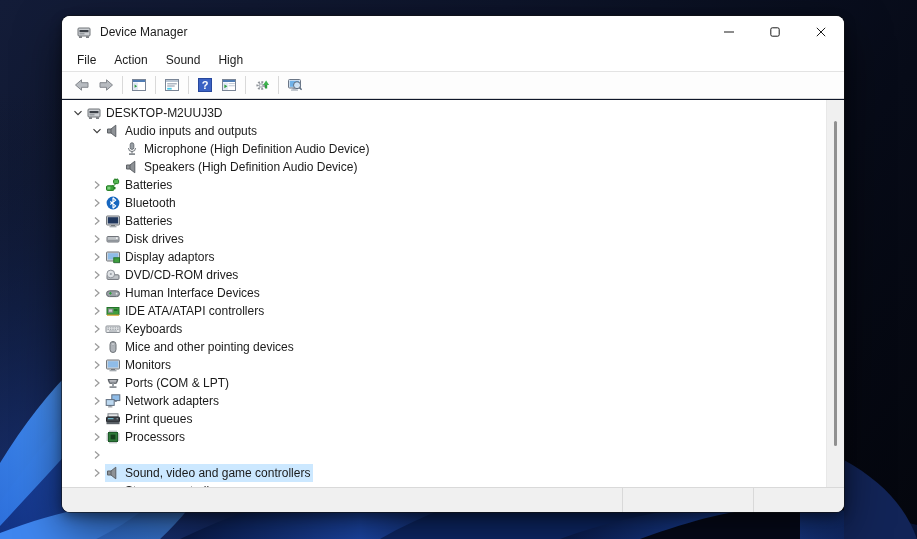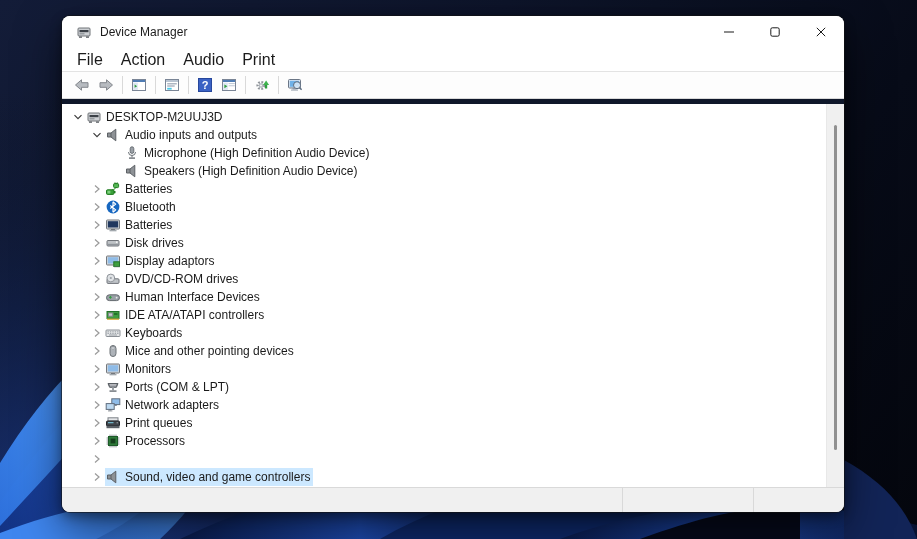--- a/index.html
+++ b/index.html
@@ -12,28 +12,28 @@
     border-radius:8px;box-shadow:0 0 0 1px rgba(20,20,20,.55),0 18px 45px rgba(0,0,0,.55),0 4px 12px rgba(0,0,0,.4);
     display:flex;flex-direction:column;overflow:hidden;}
   
   .titlebar{height:32px;display:flex;align-items:center;background:#fff;flex:0 0 auto;}
   .app-icon{margin-left:14px;width:16px;height:16px;flex:0 0 auto;display:flex;}
   .title-text{margin-left:8px;font-size:12px;color:#1b1b1b;white-space:nowrap;}
   .win-controls{margin-left:auto;display:flex;height:100%;}
   .win-btn{width:46px;height:100%;display:flex;align-items:center;justify-content:center;background:transparent;border:none;padding:0;}
   
   .menubar{height:23px;display:flex;align-items:center;padding-left:6px;background:#fff;flex:0 0 auto;}
-  .menu-item{font-size:16px;color:#1b1b1b;padding:3px 9px;white-space:nowrap;}
+  .menu-item{font-size:12px;color:#1b1b1b;padding:3px 9px;white-space:nowrap;}
   
   .toolbar{height:28px;box-sizing:border-box;border-top:1px solid #e3e3e3;border-bottom:1px solid #d9d9d9;
     display:flex;align-items:center;padding-left:8px;background:#fdfdfd;flex:0 0 auto;}
   .tb-btn{width:24px;height:22px;display:flex;align-items:center;justify-content:center;background:transparent;border:none;padding:0;}
   .tb-sep{width:1px;height:18px;background:#d9d9d9;margin:0 4px;flex:0 0 auto;}
   
-  .content{position:relative;flex:1 1 auto;background:#fff;overflow:hidden;border-top:5px solid #0f172a;}
+  .content{position:relative;flex:1 1 auto;background:#fff;overflow:hidden;border-top:1px solid #0f172a;}
   .tree{position:absolute;left:0;top:0;right:17px;bottom:0;overflow:hidden;padding-top:4px;}
   .tree-row{height:18px;display:flex;align-items:center;font-size:12px;color:#1a1a1a;white-space:nowrap;}
   .chev{width:16px;height:16px;flex:0 0 auto;display:flex;align-items:center;justify-content:center;}
   .ticon{width:16px;height:16px;flex:0 0 auto;display:flex;align-items:center;justify-content:center;}
   .tlabel{margin-left:3px;padding:1px 3px 2px 1px;}
   .row-inner{display:flex;align-items:center;height:100%;}
   .tree-row.selected .row-inner{background:#cce8ff;}
   
   .scroll-track{position:absolute;top:0;right:0;bottom:0;width:17px;background:#f0f0f0;border-left:1px solid #e8e8e8;}
   .scroll-thumb{position:absolute;top:21px;left:7px;width:3px;height:325px;background:#909090;border-radius:2px;}
@@ -109,22 +109,22 @@
           <svg width="10" height="10" viewBox="0 0 10 10">
               <path d="M0.8 0.8 L9.2 9.2 M9.2 0.8 L0.8 9.2" stroke="#1a1a1a" fill="none"></path>
             </svg>
         </button>
       </div>
     </div>
 
     <div class="menubar" id="menubar">
         <span class="menu-item">File</span>
         <span class="menu-item">Action</span>
-        <span class="menu-item">Audio</span>
-        <span class="menu-item">Print</span>
+        <span class="menu-item">Sound</span>
+        <span class="menu-item">High</span>
       </div>
 
     <div class="toolbar" id="toolbar">
         <button class="tb-btn">
           <span style="display: flex;">
             <svg width="16" height="16" viewBox="0 0 16 16">
               <path d="M1.5 8 L7.5 2.8 V5.7 H14 V10.3 H7.5 V13.2 Z" fill="#b7bbc0" stroke="#82868c"></path>
             </svg>
           </span>
         </button>

